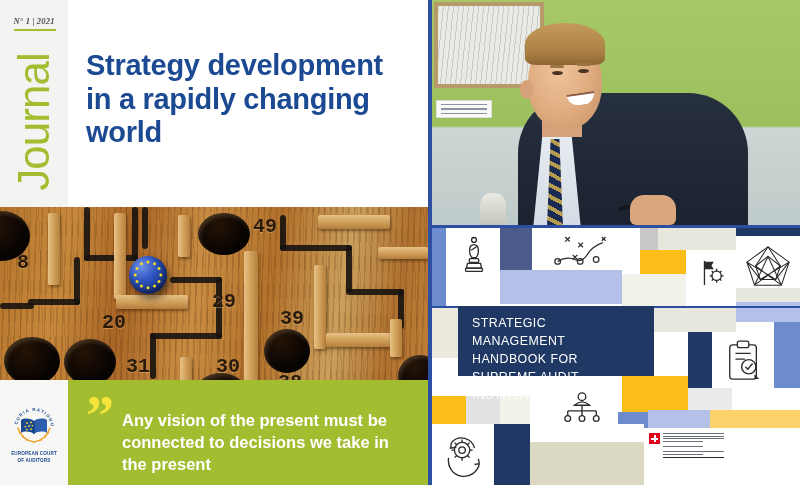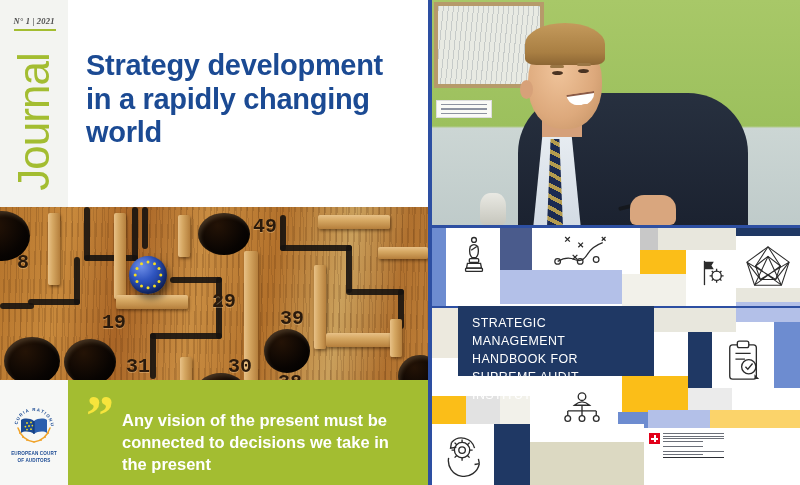--- a/index.html
+++ b/index.html
@@ -270,24 +270,24 @@
       <div class="stick" style="left:116px;top:88px;width:72px;height:14px;"></div>
       <div class="stick" style="left:318px;top:8px;width:72px;height:14px;"></div>
       <div class="stick" style="left:378px;top:40px;width:50px;height:12px;"></div>
       <div class="stick" style="left:326px;top:126px;width:72px;height:14px;"></div>
       <div class="stick v" style="left:390px;top:112px;width:12px;height:38px;"></div>
       <div class="stick v" style="left:180px;top:150px;width:12px;height:28px;"></div>
 
       <div class="mznum" style="left:17px;top:44px;">8</div>
       <div class="mznum" style="left:253px;top:8px;">49</div>
       <div class="mznum" style="left:212px;top:42px;margin-top:41px;">29</div>
-      <div class="mznum" style="left:102px;top:104px;">19</div>
+      <div class="mznum" style="left:102px;top:104px;">20</div>
       <div class="mznum" style="left:280px;top:100px;">39</div>
       <div class="mznum" style="left:126px;top:148px;">31</div>
-      <div class="mznum" style="left:216px;top:148px;margin-left:12px;">30</div>
+      <div class="mznum" style="left:216px;top:148px;">30</div>
       <div class="mznum" style="left:278px;top:164px;">38</div>
     </div>
 
     <div id="eu-ball">
       <svg viewBox="0 0 38 38" width="38" height="38" aria-hidden="true">
         <g fill="#f5dd20">
           <circle cx="19" cy="6" r="1.5"></circle>
             <circle cx="25.5" cy="7.8" r="1.5"></circle>
           <circle cx="30" cy="12.5" r="1.5"></circle>
             <circle cx="31.8" cy="19" r="1.5"></circle>

